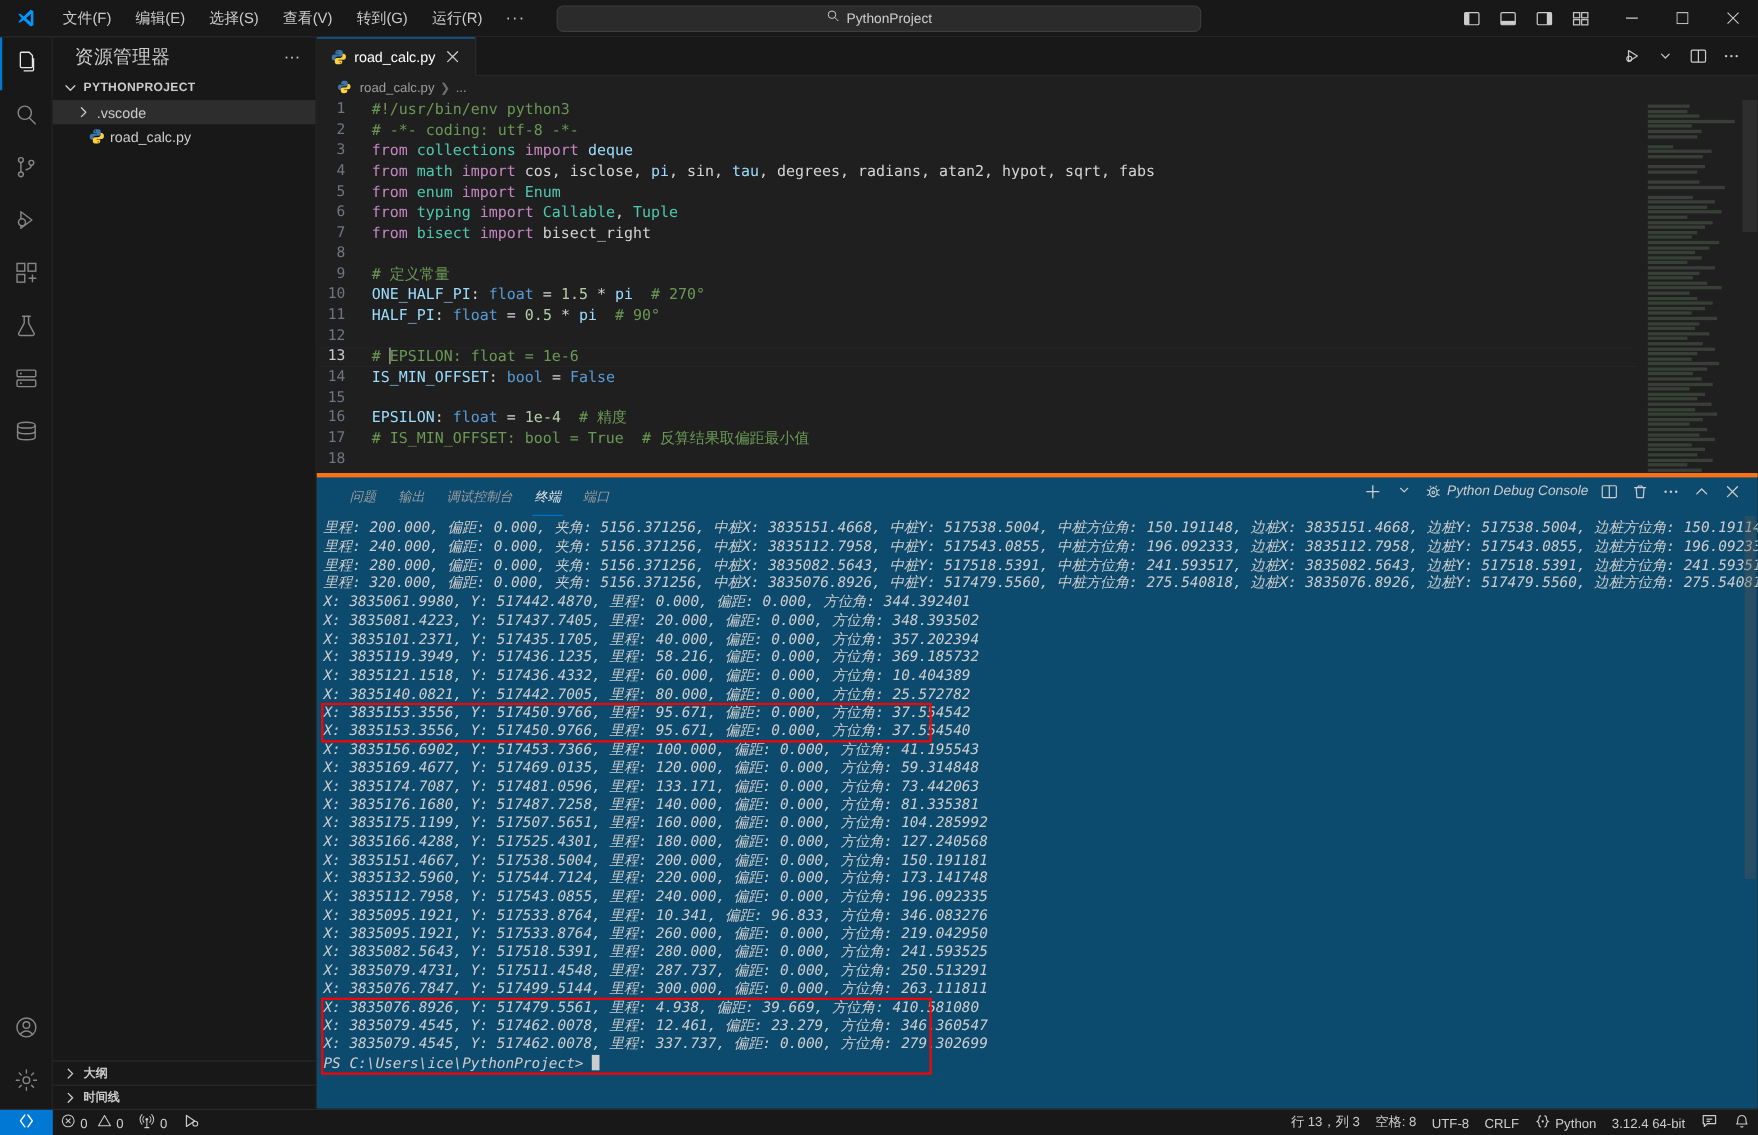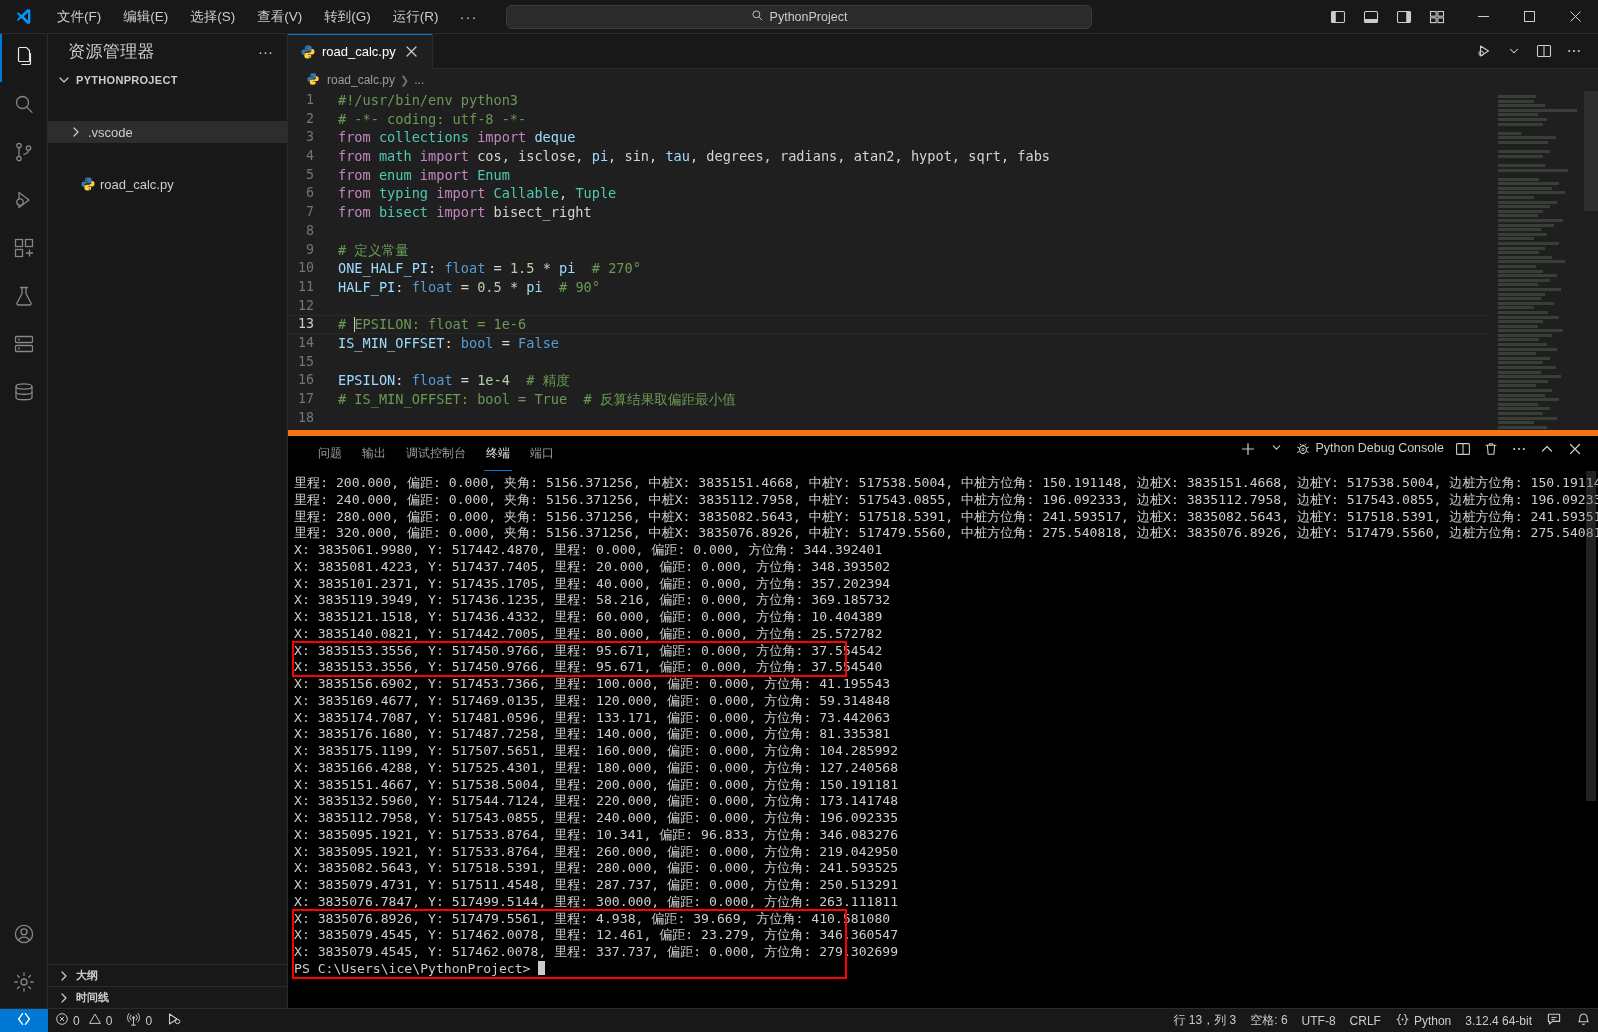--- a/index.html
+++ b/index.html
@@ -66,21 +66,21 @@
   }
   .sb-title{ font-size:17px; letter-spacing:.4px; color:#cccccc; }
   .sb-dots{ color:#cccccc; font-size:15px; line-height:8px; padding:4px 6px; border-radius:4px; }
   .sb-section{
     height:22px; display:flex; align-items:center; gap:4px; padding-left:8px;
     font-size:11px; font-weight:bold; color:#cccccc; letter-spacing:.3px;
   }
   .tree{ flex:1; overflow:hidden; }
   .row{
     height:22px; display:flex; align-items:center; gap:4px; font-size:13px;
-    color:#cccccc; padding-left:8px; cursor:pointer;margin-top:30px;
+    color:#cccccc; padding-left:8px; cursor:pointer;
   }
   .row.selected{ background:#2d2d2d; }
   .chev{ width:16px; height:16px; display:flex; align-items:center; justify-content:center; color:#cccccc; }
   .indent{ width:8px; flex:0 0 8px; }
   .pyicon{ width:16px; height:16px; flex:0 0 16px; }
   .sb-bottom{ }
   .collapse-row{
     height:22px; display:flex; align-items:center; gap:4px; padding-left:8px;
     font-size:11px; font-weight:bold; color:#cccccc; border-top:1px solid #2b2b2b;
   }
@@ -148,22 +148,22 @@
   }
   .mm-line{ height:3px; margin:0 0 1.6px 10px; background:#4a5a4a; opacity:.55; }
   .scrollbar-v{
     position:absolute; right:0; top:0; width:14px; height:100%;
   }
   .scrollbar-thumb{
     position:absolute; right:0; top:0; width:14px; height:120px; background:#4f4f4f55;
   }
 
   
-  .panel{ height:578px; flex:0 0 578px; background:#000000; display:flex; flex-direction:column;
-          border-top:6px solid #f97316; }
+  .panel{ height:578px; flex:0 0 578px; background:#0c4a6e; display:flex; flex-direction:column;
+          border-top:4px solid #f97316;font-style:italic; }
   .panel-head{ height:35px; display:flex; align-items:center; padding-left:20px; }
   .ptabs{ display:flex; align-items:stretch; height:35px; }
   .ptab{
     display:flex; align-items:center; padding:0 10px; font-size:12px; color:#9d9d9d;
     position:relative;
   }
   .ptab.active{ color:#e7e7e7; }
   .ptab.active:after{
     content:""; position:absolute; left:8px; right:8px; bottom:0; height:1px; background:#0078d4;
   }
@@ -736,21 +736,21 @@
       <span>
         <svg width="16" height="16" viewBox="0 0 16 16">
             <path d="M3.5 3 11 8l-7.5 5z" stroke="#cccccc" stroke-width="1.1" fill="none" stroke-linejoin="round"></path>
             <circle cx="11.5" cy="10.5" r="2.2" stroke="#cccccc" stroke-width="1" fill="none"></circle>
           </svg>
       </span>
     </div>
 
     <div class="sb-right">
       <div class="sb-item">行 13，列 3</div>
-      <div class="sb-item">空格: 6</div>
+      <div class="sb-item">空格: 8</div>
       <div class="sb-item">UTF-8</div>
       <div class="sb-item">CRLF</div>
       <div class="sb-item">
         <span>
           <svg width="15" height="15" viewBox="0 0 16 16">
               <path d="M6 2.6c-1.6 0-1.6 1.5-1.6 2.6S3.6 7.6 2.6 8c1 .4 1.8 1 1.8 2.8s0 2.6 1.6 2.6" stroke="#cccccc" stroke-width="1.1" fill="none" stroke-linecap="round"></path>
               <path d="M10 2.6c1.6 0 1.6 1.5 1.6 2.6s.8 2.4 1.8 2.8c-1 .4-1.8 1-1.8 2.8s0 2.6-1.6 2.6" stroke="#cccccc" stroke-width="1.1" fill="none" stroke-linecap="round"></path>
               <circle cx="8" cy="8" r="1.1" fill="#cccccc"></circle>
             </svg>
         </span>

